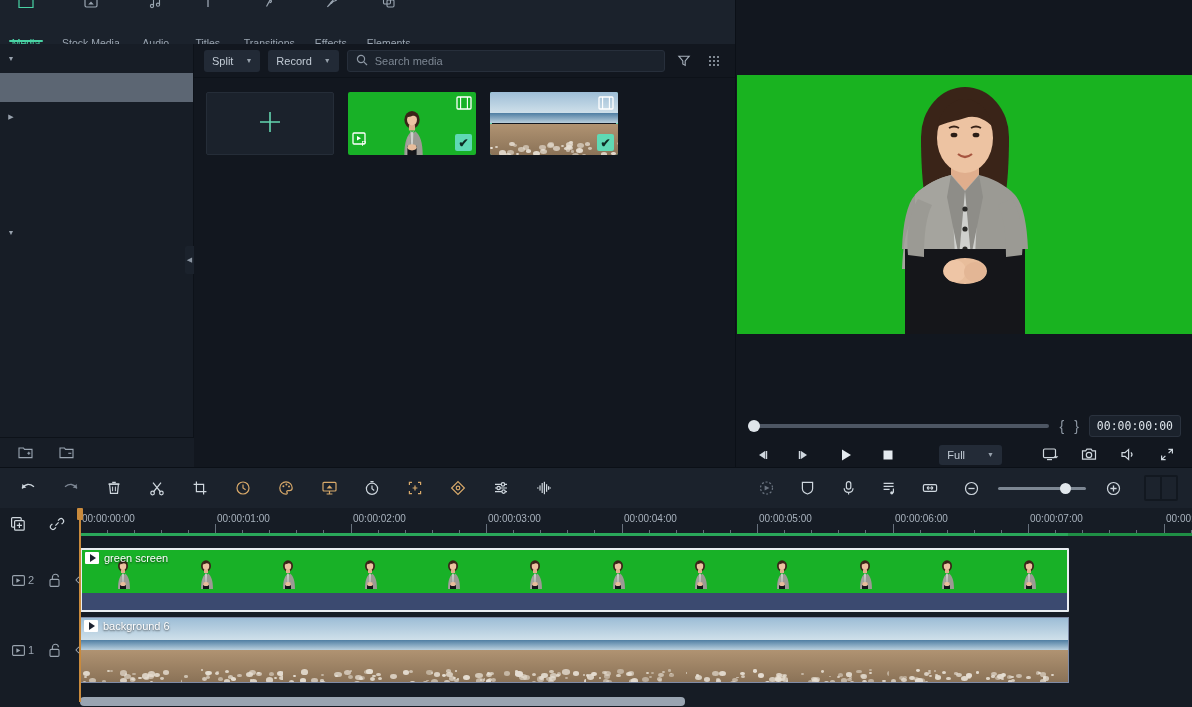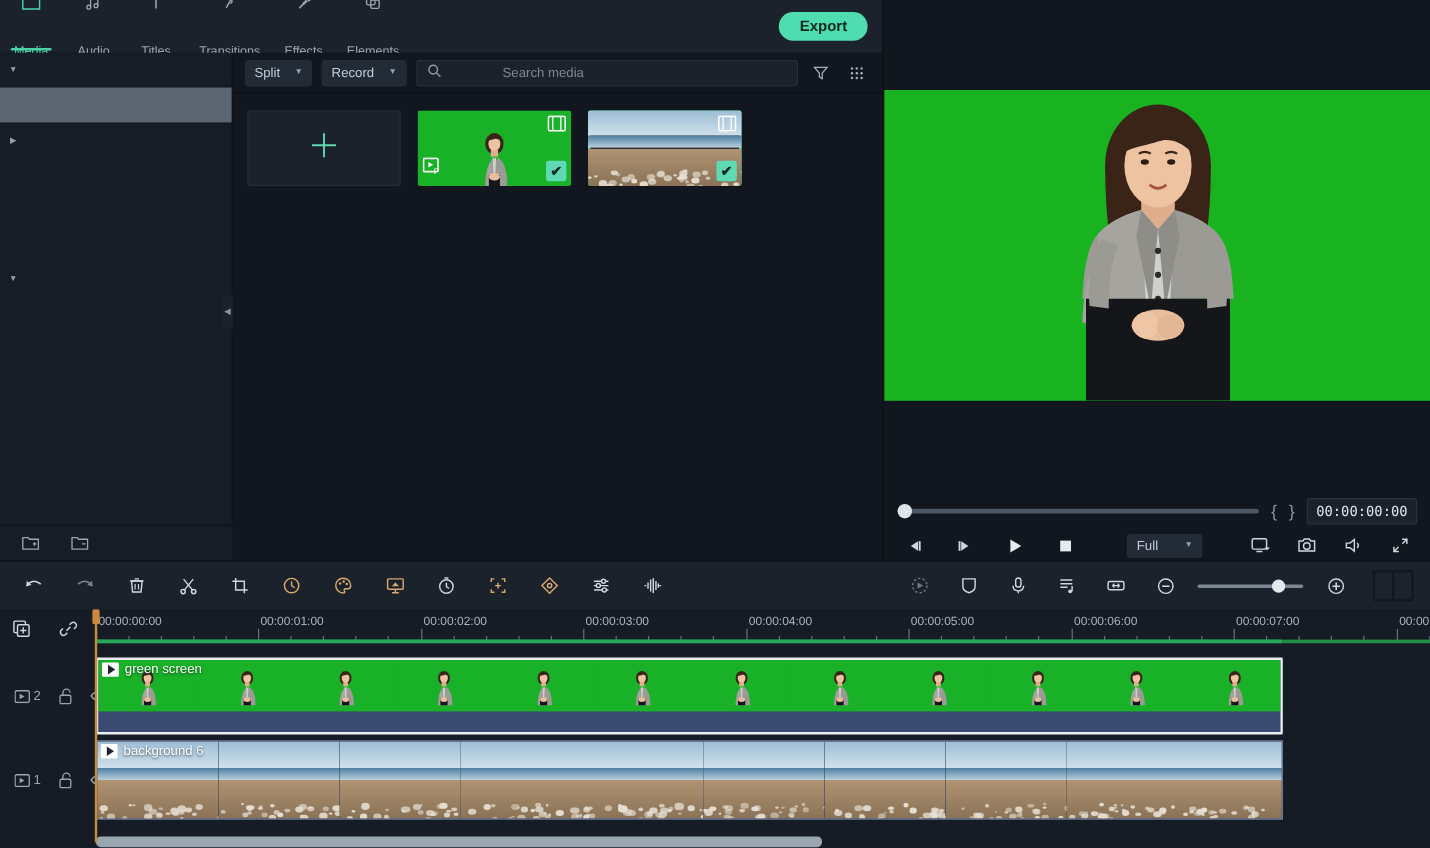--- a/index.html
+++ b/index.html
@@ -82,21 +82,21 @@
     color:#c2cbd5; font-size:11px; cursor:pointer;
     font-family:"Liberation Sans", sans-serif;
   }
   .mt-btn .cv{ font-size:7px; color:#96a0ab; }
   #search-box{
     flex:1; height:22px; background:#1b222c; border:1px solid #272f3b;
     border-radius:3px; display:flex; align-items:center; gap:7px; padding:0 8px;
   }
   #search-box input{
     flex:1; background:transparent; border:none; outline:none;
-    color:#c2cbd5; font-size:11px; font-family:"Liberation Sans", sans-serif;margin-left:44px;
+    color:#c2cbd5; font-size:11px; font-family:"Liberation Sans", sans-serif;
   }
   #search-box input::placeholder{ color:#7d8793; }
   .mt-ico{ width:22px; height:22px; display:flex; align-items:center; justify-content:center; cursor:pointer; }
 
   #media-grid{ padding:14px 12px; display:flex; gap:14px; align-items:flex-start; }
   .media-cell{ width:128px; cursor:pointer; }
   .thumb{ width:128px; height:63px; position:relative; border-radius:2px; overflow:hidden; }
   .thumb.import{
     background:#1b222c; border:1px solid #252d38;
     display:flex; align-items:center; justify-content:center;
@@ -214,20 +214,29 @@
 
     <div class="nav-item active">
       <span class="nv-ico">
         <svg width="16" height="14" viewBox="0 0 16 14">
             <path d="M1 2.5h5l1.3 1.6H15v8.4H1z" fill="none" stroke="#49d3a4" stroke-width="1.2"></path>
           </svg>
       </span>
       <span class="nv-lb">Media</span>
     </div>
 
+    <div class="nav-item">
+      <span class="nv-ico">
+        <svg width="16" height="14" viewBox="0 0 16 14">
+            <rect x="2" y="2.5" width="12" height="9.5" rx="1.4" fill="none" stroke="#9aa5b1" stroke-width="1.2"></rect>
+            <path d="M5.2 9.6 8 6.4l2.8 3.2z" fill="#9aa5b1"></path>
+          </svg>
+      </span>
+      <span class="nv-lb">Stock Media</span>
+    </div>
 
     <div class="nav-item">
       <span class="nv-ico">
         <svg width="16" height="14" viewBox="0 0 16 14">
             <path d="M5.5 11V3.5l6-1.3V9.6" fill="none" stroke="#9aa5b1" stroke-width="1.1"></path>
             <circle cx="4" cy="11" r="1.6" fill="none" stroke="#9aa5b1" stroke-width="1.1"></circle>
             <circle cx="10" cy="9.7" r="1.6" fill="none" stroke="#9aa5b1" stroke-width="1.1"></circle>
           </svg>
       </span>
       <span class="nv-lb">Audio</span>
@@ -265,23 +274,20 @@
       <span class="nv-ico">
         <svg width="16" height="14" viewBox="0 0 16 14">
             <rect x="2.5" y="2" width="7" height="7" rx="1.2" fill="none" stroke="#9aa5b1" stroke-width="1.1"></rect>
             <rect x="6" y="5" width="7" height="7" rx="1.2" fill="none" stroke="#9aa5b1" stroke-width="1.1"></rect>
           </svg>
       </span>
       <span class="nv-lb">Elements</span>
     </div>
 
 
-    <div id="export-wrap">
-      <button id="export-btn">Export</button>
-    </div>
   </div>
 
   <div id="sidebar">
     <div id="side-list">
         <div class="side-row lvl0">
           <span class="caret">▼</span>
           <span class="sr-label"></span>
           <span class="sr-count"></span>
         </div>
         <div class="side-row lvl1 sel noarrow">

